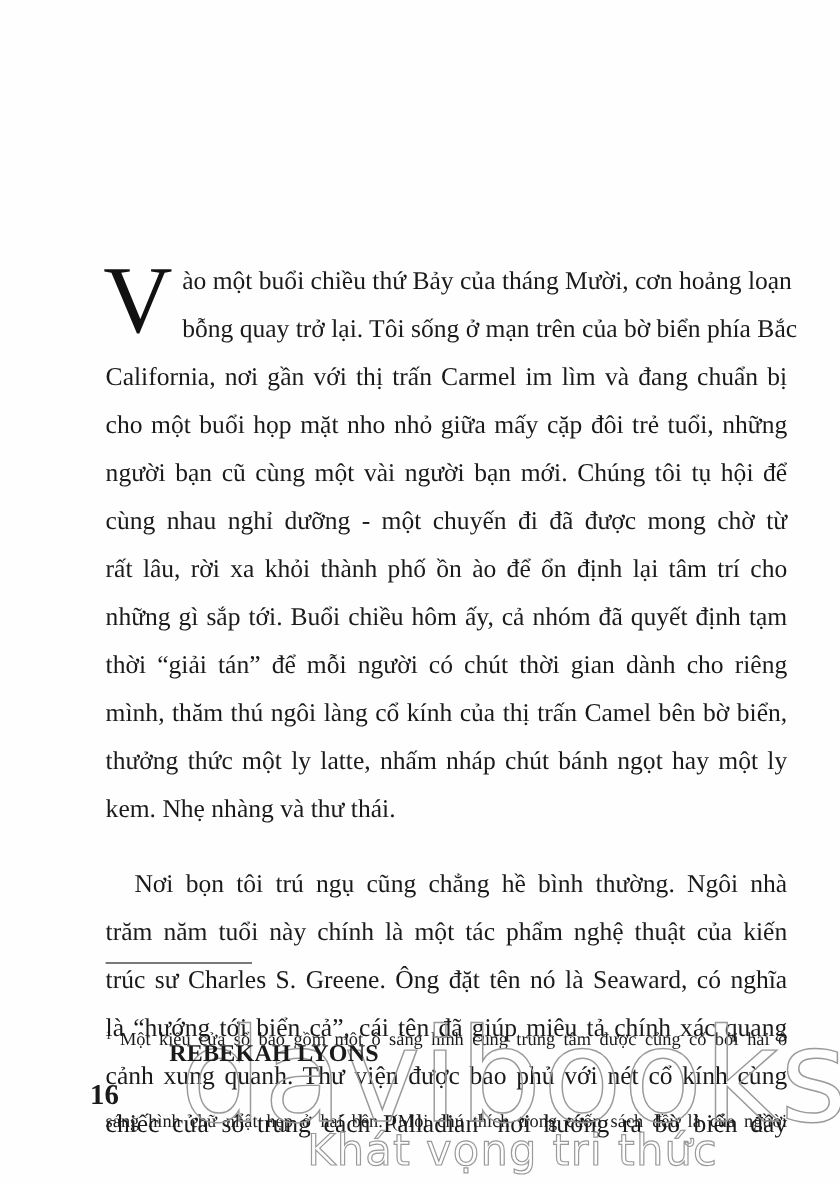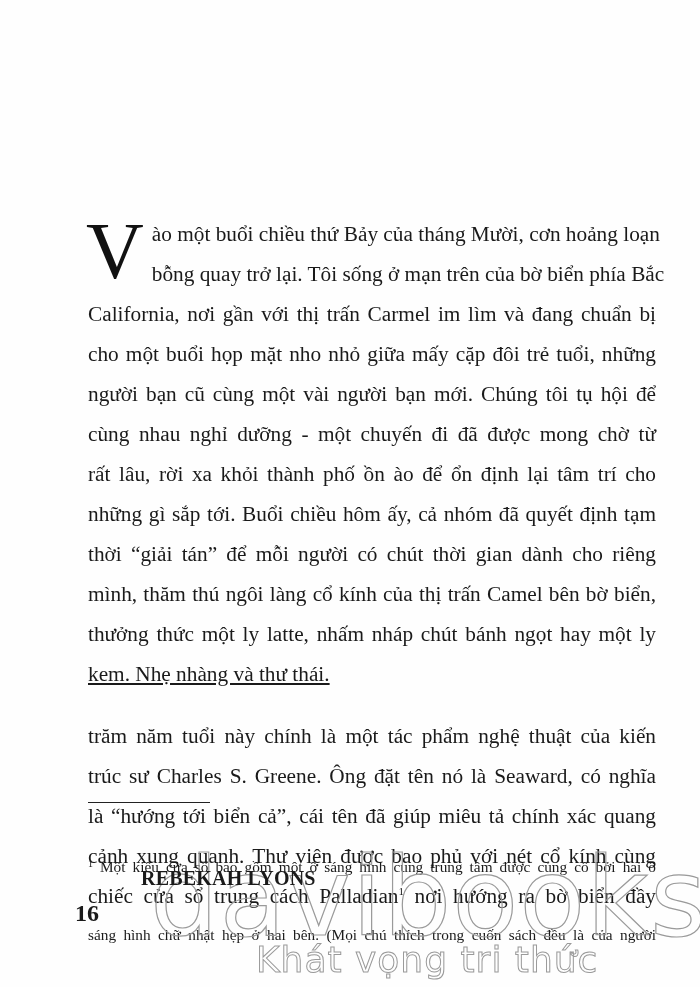--- a/index.html
+++ b/index.html
@@ -4,21 +4,21 @@
 <style>
   html, body { margin: 0; padding: 0; background: #ffffff; }
   body { width: 700px; height: 987px; position: relative; overflow: hidden; font-family: "Liberation Serif", "DejaVu Serif", serif; color: #1a1a1a; }
   .page { position: absolute; left: 0; top: 0; width: 700px; height: 987px; background: #fefefe; }
   .body-text { position: absolute; left: 88px; top: 214px; width: 568px; font-size: 21.3px; line-height: 40px; text-align: justify; }
   .para { margin: 0; }
   .para1 { text-indent: 0; }
   .para2 { margin-top: 22px; text-indent: 24px; }
   .dropcap { float: left; font-size: 80px; line-height: 66px; margin: 4px 8px 0 -2px; height: 72px; color: #111; }
   .line { display: block; text-align: justify; text-align-last: justify; white-space: nowrap; }
-  .line.last { text-align-last: left; text-decoration: underline; }
+  .line.last { text-align-last: left; }
   sup { font-size: 11px; vertical-align: 8px; line-height: 0; }
   .fn-rule { position: absolute; left: 88px; top: 802px; width: 122px; height: 0; border-top: 1.3px solid #222; }
   .footnote { position: absolute; left: 88px; top: 808px; width: 568px; font-size: 15.3px; line-height: 23.5px; }
   .footnote .line { text-align-last: justify; margin-top: 44px; }
   .footnote .line.last { text-align-last: left; }
   .fn-mark { font-size: 10px; vertical-align: 5px; }
   .folio { position: absolute; left: 75px; top: 900px; font-size: 24px; font-weight: bold; }
   .running-head { position: absolute; left: 141px; top: 867px; font-size: 20px; letter-spacing: 0.2px; font-weight: bold; }
   .watermark { position: absolute; left: 150px; top: 843px; font-family: "DejaVu Sans", sans-serif; font-size: 108px; line-height: 110px; color: transparent; -webkit-text-stroke: 1.2px #9a9a9a; letter-spacing: 1px; pointer-events: none; }
   .watermark-sub { position: absolute; left: 256px; top: 938px; font-family: "DejaVu Sans", sans-serif; font-size: 36px; line-height: 44px; color: transparent; -webkit-text-stroke: 1px #9a9a9a; letter-spacing: 1px; pointer-events: none; }
@@ -39,20 +39,21 @@
       <span class="line">cùng nhau nghỉ dưỡng - một chuyến đi đã được mong chờ từ</span>
       <span class="line">rất lâu, rời xa khỏi thành phố ồn ào để ổn định lại tâm trí cho</span>
       <span class="line">những gì sắp tới. Buổi chiều hôm ấy, cả nhóm đã quyết định tạm</span>
       <span class="line">thời “giải tán” để mỗi người có chút thời gian dành cho riêng</span>
       <span class="line">mình, thăm thú ngôi làng cổ kính của thị trấn Camel bên bờ biển,</span>
       <span class="line">thưởng thức một ly latte, nhấm nháp chút bánh ngọt hay một ly</span>
       <span class="line last">kem. Nhẹ nhàng và thư thái.</span>
     </div>
 
     <div class="para para2">
+      <span class="line" style="padding-left:24px; text-indent:0;">Nơi bọn tôi trú ngụ cũng chẳng hề bình thường. Ngôi nhà</span>
       <span class="line" style="text-indent:0;">trăm năm tuổi này chính là một tác phẩm nghệ thuật của kiến</span>
       <span class="line" style="text-indent:0;">trúc sư Charles S. Greene. Ông đặt tên nó là Seaward, có nghĩa</span>
       <span class="line" style="text-indent:0;">là “hướng tới biển cả”, cái tên đã giúp miêu tả chính xác quang</span>
       <span class="line" style="text-indent:0;">cảnh xung quanh. Thư viện được bao phủ với nét cổ kính cùng</span>
       <span class="line" style="text-indent:0;"><span>chiếc cửa sổ trung cách Palladian</span><sup>1</sup><span> nơi hướng ra bờ biển đầy</span></span>
     </div>
   </div>
 
   <div class="fn-rule"></div>
 

